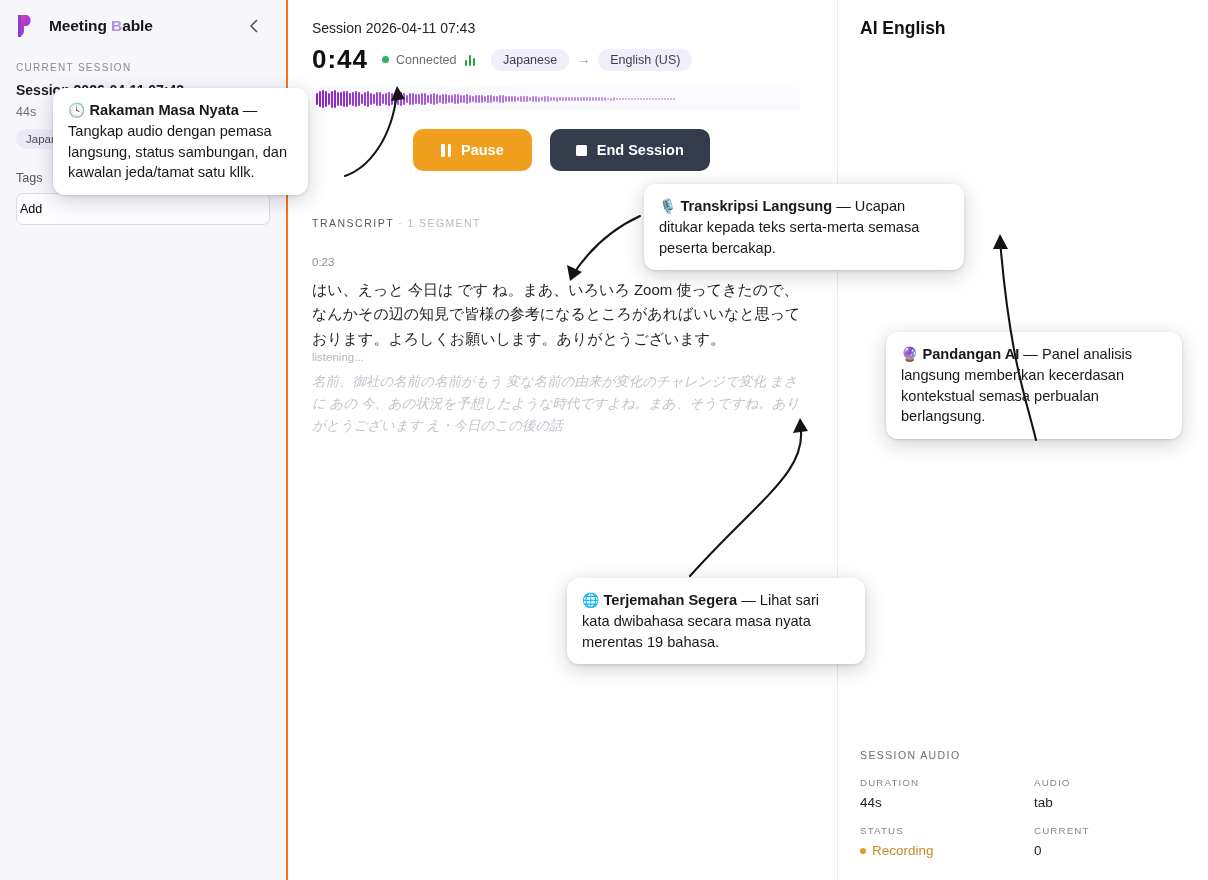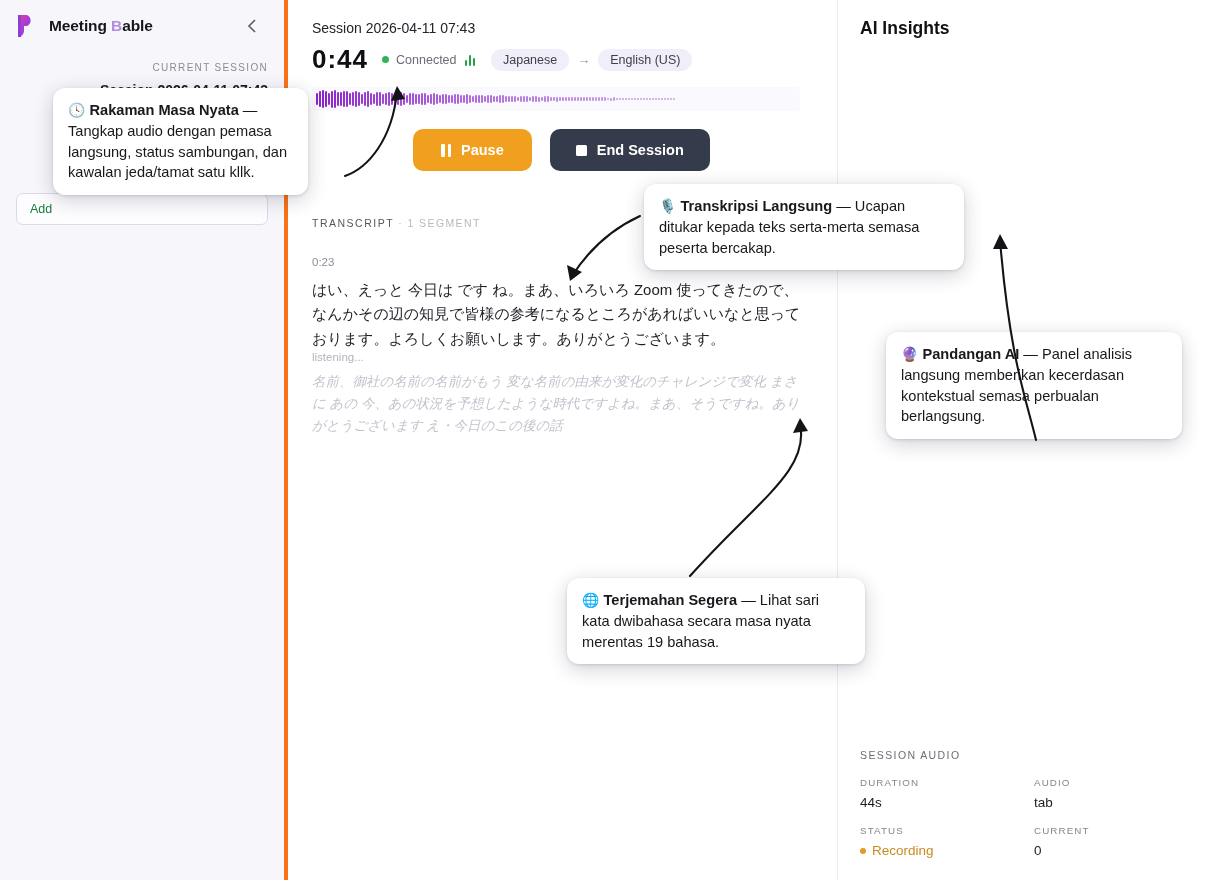--- a/index.html
+++ b/index.html
@@ -9,24 +9,23 @@
     font-family: "Liberation Sans", sans-serif;
     -webkit-font-smoothing: antialiased;
     overflow: hidden;
   }
   #app { position: relative; width: 1208px; height: 880px; display: flex; }
 
   
   #sidebar {
     width: 288px; height: 880px;
     background: #f7f6fb;
-    border-right: 4px solid #f97316;
+    border-right: 2px solid #f97316;
     flex: 0 0 288px;
     position: relative;
-    text-align: right;
   }
   .brand { display: flex; align-items: center; height: 52px; padding: 0 16px; }
   .brand-logo { width: 22px; height: 24px; margin-right: 11px; flex: 0 0 22px; }
   .brand-name {
     font-size: 15.5px; font-weight: bold; color: #17171b; letter-spacing: -0.1px;
     white-space: nowrap;
   }
   .brand-name .accent { color: #b08de0; }
   .collapse-btn {
     position: absolute; right: 22px; top: 16px;
@@ -44,21 +43,21 @@
   .session-dur { font-size: 12.5px; color: #6f6e79; padding: 7px 16px 0 16px; }
   .lang-chip-row { padding: 10px 16px 0 16px; }
   .lang-chip {
     display: inline-block; background: #ece9f7; color: #4b4a57;
     font-size: 11.5px; border-radius: 11px; padding: 4px 10px;
   }
   .tags-label { font-size: 12.5px; color: #55545f; padding: 22px 16px 0 16px; }
   .tag-input {
     margin: 8px 16px 0 16px; height: 32px; border: 1px solid #ddd9e8;
     border-radius: 7px; background: #fdfdff; display: flex; align-items: center;
-    padding: 0 13px; font-size: 12.5px; color: #15803d;
+    padding: 0 3px; font-size: 12.5px; color: #000000;
   }
 
   
   #main {
     flex: 1 1 auto; height: 880px; position: relative;
     background: #ffffff; padding: 0 24px;
     border-right: 1px solid #eceaf2;
   }
   .sess-head { font-size: 14px; color: #23232a; padding-top: 20px; }
   .timer-row { display: flex; align-items: center; padding-top: 8px; }
@@ -347,21 +346,21 @@
       <span class="muted">· 1 SEGMENT</span>
     </div>
 
     <div class="tr-time">0:23</div>
     <div class="jp-final">はい、えっと 今日は です ね。まあ、いろいろ Zoom 使ってきたので、なんかその辺の知見で皆様の参考になるところがあればいいなと思っております。よろしくお願いします。ありがとうございます。</div>
     <div class="listening">listening...</div>
     <div class="jp-interim">名前、御社の名前の名前がもう 変な名前の由来が変化のチャレンジで変化 まさに あの 今、あの状況を予想したような時代ですよね。まあ、そうですね。ありがとうございます え・今日のこの後の話</div>
   </section>
 
   <aside id="right">
-    <div class="ai-title">AI Insights</div>
+    <div class="ai-title">AI English</div>
 
     <div class="info-wrap">
       <div class="info-head">SESSION AUDIO</div>
       <div class="info-grid">
         <div class="info-k">DURATION</div>
         <div class="info-k">AUDIO</div>
         <div class="info-v">44s</div>
         <div class="info-v">tab</div>
         <div class="info-k">STATUS</div>
         <div class="info-k">CURRENT</div>

